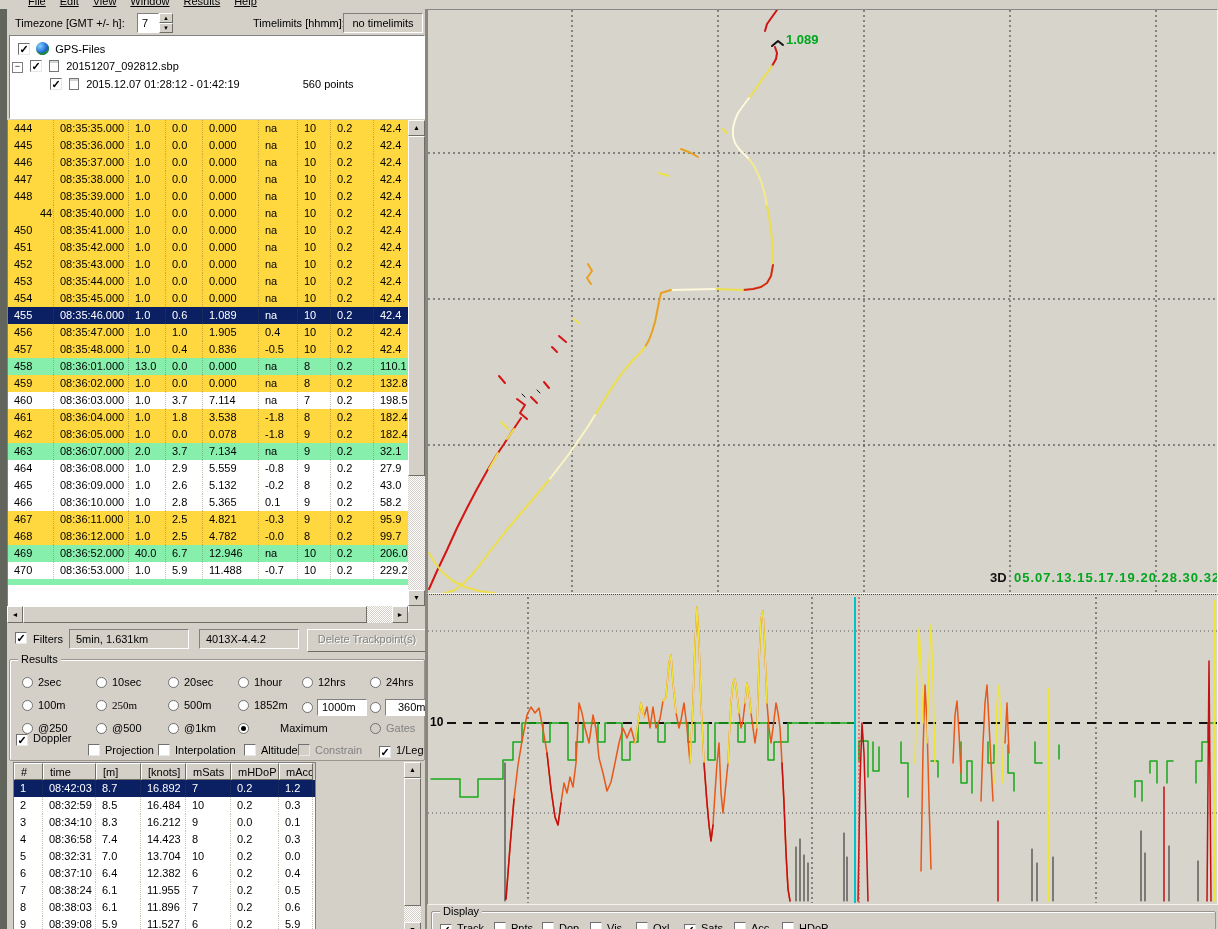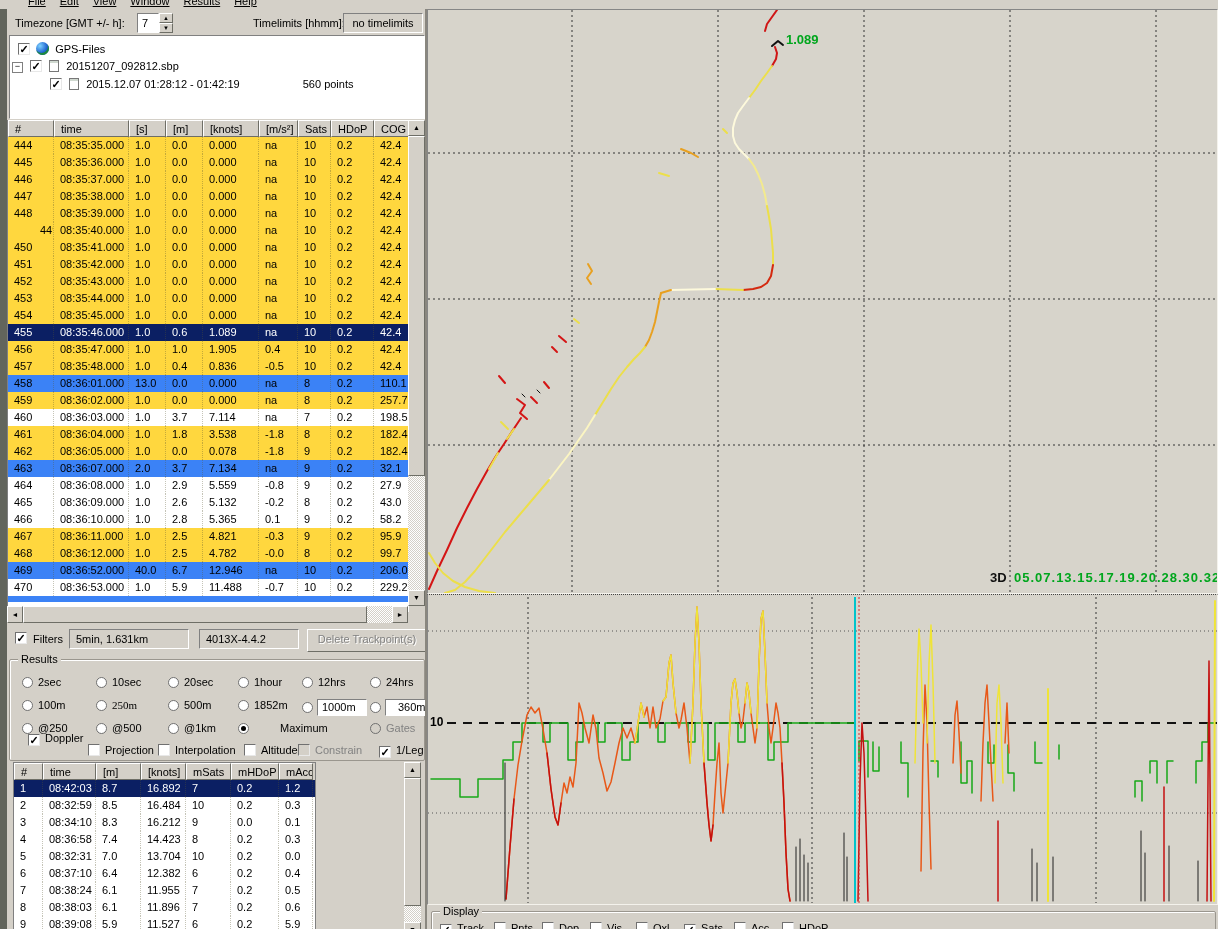--- a/index.html
+++ b/index.html
@@ -14,21 +14,21 @@
   .rdo{width:11px;height:11px;border-radius:50%;background:#fff;border:1px solid #707070;display:inline-block;box-sizing:border-box;position:relative;}
   .rdo.sel:after{content:"";position:absolute;left:2px;top:2px;width:5px;height:5px;border-radius:50%;background:#000;}
   .rdo.dis{background:#d4d0c8;}
   .grp{border:1px solid #9a968e;border-radius:2px;box-shadow:inset 1px 1px 0 #fff;}
   .grplab{position:absolute;top:-7px;left:8px;background:#d4d0c8;padding:0 3px;}
   .tr{position:relative;height:17px;line-height:17px;white-space:nowrap;overflow:hidden;}
   .tr span{display:inline-block;height:17px;padding-left:6px;box-sizing:border-box;overflow:hidden;
            border-right:1px dotted rgba(90,85,50,.35);}
   .tr.y{background:#ffd73e;}
   .tr.w{background:#ffffff;}
-  .tr.p{background:#3b82f6;}
+  .tr.p{background:#86efac;}
   .tr.sel{background:#0b1f63;color:#fff;}
   .th{background:#d4d0c8;}
   .th span{display:inline-block;height:17px;line-height:16px;padding-left:6px;box-sizing:border-box;
            border:1px solid;border-color:#ffffff #6e6e66 #6e6e66 #ffffff;}
   .sb{background:#d4d0c8;}
   .sbtrack{background:repeating-conic-gradient(#ffffff 0 25%,#d4d0c8 0 50%) 0 0/2px 2px;}
   .sbbtn{background:#d4d0c8;border:1px solid;border-color:#ffffff #6e6e66 #6e6e66 #ffffff;
          text-align:center;color:#000;font-size:7px;line-height:14px;box-sizing:border-box;}
   .sbthumb{background:#d4d0c8;border:1px solid;border-color:#ffffff #6e6e66 #6e6e66 #ffffff;box-sizing:border-box;}
   .lbl{white-space:nowrap;}
@@ -77,38 +77,37 @@
     </div>
     <div class="abs" style="left:40px;top:42px;height:15px;">
       <span class="cbx">✓</span>
       <span class="doc" style="vertical-align:-2px;margin-left:4px;"></span>
       <span style="margin-left:4px;">2015.12.07 01:28:12 - 01:42:19</span>
       <span style="margin-left:60px;">560 points</span>
     </div>
   </div>
 
   <div class="abs" style="left:0;top:111px;width:401px;height:492px;overflow:hidden;background:#fff;border-left:1px solid #808080;">
-    <div id="track-head" class="tr th"><span style="width: 46px;">#</span><span style="width: 75px;">time</span><span style="width: 37px;">[s]</span><span style="width: 37px;">[m]</span><span style="width: 56px;">[knots]</span><span style="width: 39px;">[m/s²]</span><span style="width: 33px;">Sats</span><span style="width: 43px;">HDoP</span><span style="width: 35px;">COG</span></div>
     <div id="track-rows">
         <div class="tr y"><span style="width: 46px;">444</span><span style="width: 75px;">08:35:35.000</span><span style="width: 37px;">1.0</span><span style="width: 37px;">0.0</span><span style="width: 56px;">0.000</span><span style="width: 39px;">na</span><span style="width: 33px;">10</span><span style="width: 43px;">0.2</span><span style="width: 35px;">42.4</span></div>
         <div class="tr y"><span style="width: 46px;">445</span><span style="width: 75px;">08:35:36.000</span><span style="width: 37px;">1.0</span><span style="width: 37px;">0.0</span><span style="width: 56px;">0.000</span><span style="width: 39px;">na</span><span style="width: 33px;">10</span><span style="width: 43px;">0.2</span><span style="width: 35px;">42.4</span></div>
         <div class="tr y"><span style="width: 46px;">446</span><span style="width: 75px;">08:35:37.000</span><span style="width: 37px;">1.0</span><span style="width: 37px;">0.0</span><span style="width: 56px;">0.000</span><span style="width: 39px;">na</span><span style="width: 33px;">10</span><span style="width: 43px;">0.2</span><span style="width: 35px;">42.4</span></div>
         <div class="tr y"><span style="width: 46px;">447</span><span style="width: 75px;">08:35:38.000</span><span style="width: 37px;">1.0</span><span style="width: 37px;">0.0</span><span style="width: 56px;">0.000</span><span style="width: 39px;">na</span><span style="width: 33px;">10</span><span style="width: 43px;">0.2</span><span style="width: 35px;">42.4</span></div>
         <div class="tr y"><span style="width: 46px;">448</span><span style="width: 75px;">08:35:39.000</span><span style="width: 37px;">1.0</span><span style="width: 37px;">0.0</span><span style="width: 56px;">0.000</span><span style="width: 39px;">na</span><span style="width: 33px;">10</span><span style="width: 43px;">0.2</span><span style="width: 35px;">42.4</span></div>
         <div class="tr y"><span style="width: 46px; padding-left: 32px;">449</span><span style="width: 75px;">08:35:40.000</span><span style="width: 37px;">1.0</span><span style="width: 37px;">0.0</span><span style="width: 56px;">0.000</span><span style="width: 39px;">na</span><span style="width: 33px;">10</span><span style="width: 43px;">0.2</span><span style="width: 35px;">42.4</span></div>
         <div class="tr y"><span style="width: 46px;">450</span><span style="width: 75px;">08:35:41.000</span><span style="width: 37px;">1.0</span><span style="width: 37px;">0.0</span><span style="width: 56px;">0.000</span><span style="width: 39px;">na</span><span style="width: 33px;">10</span><span style="width: 43px;">0.2</span><span style="width: 35px;">42.4</span></div>
         <div class="tr y"><span style="width: 46px;">451</span><span style="width: 75px;">08:35:42.000</span><span style="width: 37px;">1.0</span><span style="width: 37px;">0.0</span><span style="width: 56px;">0.000</span><span style="width: 39px;">na</span><span style="width: 33px;">10</span><span style="width: 43px;">0.2</span><span style="width: 35px;">42.4</span></div>
         <div class="tr y"><span style="width: 46px;">452</span><span style="width: 75px;">08:35:43.000</span><span style="width: 37px;">1.0</span><span style="width: 37px;">0.0</span><span style="width: 56px;">0.000</span><span style="width: 39px;">na</span><span style="width: 33px;">10</span><span style="width: 43px;">0.2</span><span style="width: 35px;">42.4</span></div>
         <div class="tr y"><span style="width: 46px;">453</span><span style="width: 75px;">08:35:44.000</span><span style="width: 37px;">1.0</span><span style="width: 37px;">0.0</span><span style="width: 56px;">0.000</span><span style="width: 39px;">na</span><span style="width: 33px;">10</span><span style="width: 43px;">0.2</span><span style="width: 35px;">42.4</span></div>
         <div class="tr y"><span style="width: 46px;">454</span><span style="width: 75px;">08:35:45.000</span><span style="width: 37px;">1.0</span><span style="width: 37px;">0.0</span><span style="width: 56px;">0.000</span><span style="width: 39px;">na</span><span style="width: 33px;">10</span><span style="width: 43px;">0.2</span><span style="width: 35px;">42.4</span></div>
         <div class="tr sel"><span style="width: 46px;">455</span><span style="width: 75px;">08:35:46.000</span><span style="width: 37px;">1.0</span><span style="width: 37px;">0.6</span><span style="width: 56px;">1.089</span><span style="width: 39px;">na</span><span style="width: 33px;">10</span><span style="width: 43px;">0.2</span><span style="width: 35px;">42.4</span></div>
         <div class="tr y"><span style="width: 46px;">456</span><span style="width: 75px;">08:35:47.000</span><span style="width: 37px;">1.0</span><span style="width: 37px;">1.0</span><span style="width: 56px;">1.905</span><span style="width: 39px;">0.4</span><span style="width: 33px;">10</span><span style="width: 43px;">0.2</span><span style="width: 35px;">42.4</span></div>
         <div class="tr y"><span style="width: 46px;">457</span><span style="width: 75px;">08:35:48.000</span><span style="width: 37px;">1.0</span><span style="width: 37px;">0.4</span><span style="width: 56px;">0.836</span><span style="width: 39px;">-0.5</span><span style="width: 33px;">10</span><span style="width: 43px;">0.2</span><span style="width: 35px;">42.4</span></div>
         <div class="tr p"><span style="width: 46px;">458</span><span style="width: 75px;">08:36:01.000</span><span style="width: 37px;">13.0</span><span style="width: 37px;">0.0</span><span style="width: 56px;">0.000</span><span style="width: 39px;">na</span><span style="width: 33px;">8</span><span style="width: 43px;">0.2</span><span style="width: 35px;">110.1</span></div>
-        <div class="tr y"><span style="width: 46px;">459</span><span style="width: 75px;">08:36:02.000</span><span style="width: 37px;">1.0</span><span style="width: 37px;">0.0</span><span style="width: 56px;">0.000</span><span style="width: 39px;">na</span><span style="width: 33px;">8</span><span style="width: 43px;">0.2</span><span style="width: 35px;">257.7</span></div>
+        <div class="tr y"><span style="width: 46px;">459</span><span style="width: 75px;">08:36:02.000</span><span style="width: 37px;">1.0</span><span style="width: 37px;">0.0</span><span style="width: 56px;">0.000</span><span style="width: 39px;">na</span><span style="width: 33px;">8</span><span style="width: 43px;">0.2</span><span style="width: 35px;">132.8</span></div>
         <div class="tr w"><span style="width: 46px;">460</span><span style="width: 75px;">08:36:03.000</span><span style="width: 37px;">1.0</span><span style="width: 37px;">3.7</span><span style="width: 56px;">7.114</span><span style="width: 39px;">na</span><span style="width: 33px;">7</span><span style="width: 43px;">0.2</span><span style="width: 35px;">198.5</span></div>
         <div class="tr y"><span style="width: 46px;">461</span><span style="width: 75px;">08:36:04.000</span><span style="width: 37px;">1.0</span><span style="width: 37px;">1.8</span><span style="width: 56px;">3.538</span><span style="width: 39px;">-1.8</span><span style="width: 33px;">8</span><span style="width: 43px;">0.2</span><span style="width: 35px;">182.4</span></div>
         <div class="tr y"><span style="width: 46px;">462</span><span style="width: 75px;">08:36:05.000</span><span style="width: 37px;">1.0</span><span style="width: 37px;">0.0</span><span style="width: 56px;">0.078</span><span style="width: 39px;">-1.8</span><span style="width: 33px;">9</span><span style="width: 43px;">0.2</span><span style="width: 35px;">182.4</span></div>
         <div class="tr p"><span style="width: 46px;">463</span><span style="width: 75px;">08:36:07.000</span><span style="width: 37px;">2.0</span><span style="width: 37px;">3.7</span><span style="width: 56px;">7.134</span><span style="width: 39px;">na</span><span style="width: 33px;">9</span><span style="width: 43px;">0.2</span><span style="width: 35px;">32.1</span></div>
         <div class="tr w"><span style="width: 46px;">464</span><span style="width: 75px;">08:36:08.000</span><span style="width: 37px;">1.0</span><span style="width: 37px;">2.9</span><span style="width: 56px;">5.559</span><span style="width: 39px;">-0.8</span><span style="width: 33px;">9</span><span style="width: 43px;">0.2</span><span style="width: 35px;">27.9</span></div>
         <div class="tr w"><span style="width: 46px;">465</span><span style="width: 75px;">08:36:09.000</span><span style="width: 37px;">1.0</span><span style="width: 37px;">2.6</span><span style="width: 56px;">5.132</span><span style="width: 39px;">-0.2</span><span style="width: 33px;">8</span><span style="width: 43px;">0.2</span><span style="width: 35px;">43.0</span></div>
         <div class="tr w"><span style="width: 46px;">466</span><span style="width: 75px;">08:36:10.000</span><span style="width: 37px;">1.0</span><span style="width: 37px;">2.8</span><span style="width: 56px;">5.365</span><span style="width: 39px;">0.1</span><span style="width: 33px;">9</span><span style="width: 43px;">0.2</span><span style="width: 35px;">58.2</span></div>
         <div class="tr y"><span style="width: 46px;">467</span><span style="width: 75px;">08:36:11.000</span><span style="width: 37px;">1.0</span><span style="width: 37px;">2.5</span><span style="width: 56px;">4.821</span><span style="width: 39px;">-0.3</span><span style="width: 33px;">9</span><span style="width: 43px;">0.2</span><span style="width: 35px;">95.9</span></div>
         <div class="tr y"><span style="width: 46px;">468</span><span style="width: 75px;">08:36:12.000</span><span style="width: 37px;">1.0</span><span style="width: 37px;">2.5</span><span style="width: 56px;">4.782</span><span style="width: 39px;">-0.0</span><span style="width: 33px;">8</span><span style="width: 43px;">0.2</span><span style="width: 35px;">99.7</span></div>
         <div class="tr p"><span style="width: 46px;">469</span><span style="width: 75px;">08:36:52.000</span><span style="width: 37px;">40.0</span><span style="width: 37px;">6.7</span><span style="width: 56px;">12.946</span><span style="width: 39px;">na</span><span style="width: 33px;">10</span><span style="width: 43px;">0.2</span><span style="width: 35px;">206.0</span></div>
@@ -154,21 +153,21 @@
         <span class="abs" style="left: 228px; top: 39px; white-space: nowrap;"><span class="rdo" style="vertical-align: -2px;"></span><span style="margin-left: 5px;">1852m</span></span>
         <span class="abs" style="left: 292px; top: 39px; white-space: nowrap;"><span class="rdo" style="vertical-align: -2px;"></span><span class="wfld" style="display: inline-block; width: 50px; height: 17px; line-height: 15px; margin-left: 4px;">1000m</span></span>
         <span class="abs" style="left: 360px; top: 39px; white-space: nowrap; text-align: right;"><span class="rdo" style="vertical-align: -2px;"></span><span class="wfld" style="display: inline-block; width: 50px; height: 17px; line-height: 15px; margin-left: 4px;">360min</span></span>
         <span class="abs" style="left: 12px; top: 62px; white-space: nowrap;"><span class="rdo" style="vertical-align: -2px;"></span><span style="margin-left: 5px;">@250</span></span>
         <span class="abs" style="left: 86px; top: 62px; white-space: nowrap;"><span class="rdo" style="vertical-align: -2px;"></span><span style="margin-left: 5px;">@500</span></span>
         <span class="abs" style="left: 158px; top: 62px; white-space: nowrap;"><span class="rdo" style="vertical-align: -2px;"></span><span style="margin-left: 5px;">@1km</span></span>
         <span class="abs" style="left: 228px; top: 62px; white-space: nowrap;"><span class="rdo sel" style="vertical-align: -2px;"></span><span style="margin-left: 5px; padding-left: 26px;">Maximum</span></span>
         <span class="abs" style="left: 360px; top: 62px; white-space: nowrap;"><span class="rdo dis" style="vertical-align: -2px;"></span><span style="margin-left: 5px; color: rgb(130, 130, 130);">Gates</span></span>
       </div>
     <div id="results-checkboxes">
-        <span class="abs" style="left: 6px; top: 72px; white-space: nowrap; margin-left: 12px;"><span class="cbx" style="vertical-align: -2px;">✓</span><span style="margin-left: 5px;">Doppler</span></span>
+        <span class="abs" style="left: 6px; top: 72px; white-space: nowrap;"><span class="cbx" style="vertical-align: -2px;">✓</span><span style="margin-left: 5px;">Doppler</span></span>
         <span class="abs" style="left: 78px; top: 84px; white-space: nowrap;"><span class="cbx" style="vertical-align: -2px;"></span><span style="margin-left: 5px;">Projection</span></span>
         <span class="abs" style="left: 148px; top: 84px; white-space: nowrap;"><span class="cbx" style="vertical-align: -2px;"></span><span style="margin-left: 5px;">Interpolation</span></span>
         <span class="abs" style="left: 234px; top: 84px; white-space: nowrap;"><span class="cbx" style="vertical-align: -2px;"></span><span style="margin-left: 5px;">Altitude</span></span>
         <span class="abs" style="left: 288px; top: 84px; white-space: nowrap;"><span class="cbx" style="vertical-align: -2px; background: rgb(212, 208, 200);"></span><span style="margin-left: 5px; color: rgb(130, 130, 130);">Constrain</span></span>
         <span class="abs" style="left: 369px; top: 84px; white-space: nowrap;"><span class="cbx" style="vertical-align: -2px;">✓</span><span style="margin-left: 5px;">1/Leg</span></span>
       </div>
   </div>
 
   <div class="abs" style="left:6px;top:753px;width:301px;height:176px;overflow:hidden;background:#fff;border:1px solid #808080;border-bottom:none;">
     <div id="results-head" class="tr th"><span style="width: 29px;">#</span><span style="width: 53px;">time</span><span style="width: 45px;">[m]</span><span style="width: 45px;">[knots]</span><span style="width: 45px;">mSats</span><span style="width: 48px;">mHDoP</span><span style="width: 34px;">mAcc</span></div>

